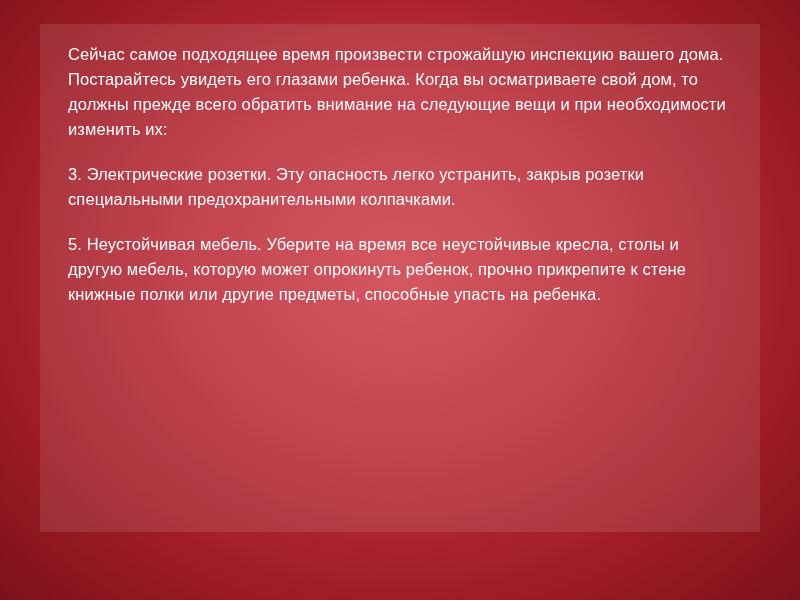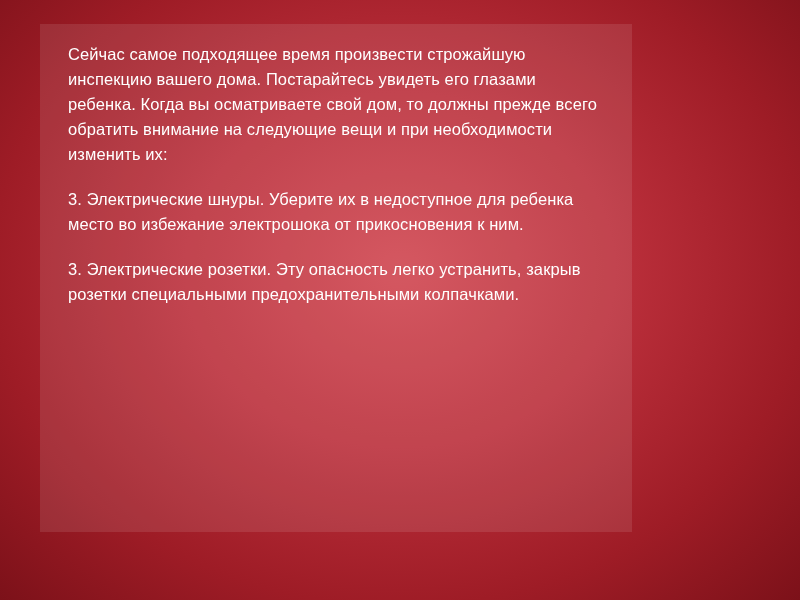--- a/index.html
+++ b/index.html
@@ -16,21 +16,21 @@
     position: relative;
     width: 800px;
     height: 600px;
     background: radial-gradient(ellipse at 50% 45%, #d0454f 0%, #bb2f3b 38%, #9e1c26 72%, #7c1119 100%);
     box-sizing: border-box;
   }
   .content-panel {
     position: absolute;
     left: 40px;
     top: 24px;
-    width: 592px;
+    width: 720px;
     height: 508px;
     background: rgba(255, 255, 255, 0.10);
     box-sizing: border-box;
     padding: 18px 34px 18px 28px;
   }
   .para {
     color: #ffffff;
     font-size: 16.5px;
     line-height: 25px;
     margin: 0 0 20px 0;
@@ -40,16 +40,16 @@
   .para:last-child {
     margin-bottom: 0;
   }
 </style>
 </head>
 <body>
 
 <div class="slide">
   <div class="content-panel">
     <p class="para">Сейчас самое подходящее время произвести строжайшую инспекцию вашего дома. Постарайтесь увидеть его глазами ребенка. Когда вы осматриваете свой дом, то должны прежде всего обратить внимание на следующие вещи и при необходимости изменить их:</p>
-    <p class="para">3. Электрические шнуры. Уберите их в недоступное для ребенка место во избежание электрошока от прикосновения к ним.</p>
     <p class="para">3. Электрические розетки. Эту опасность легко устранить, закрыв розетки специальными предохранительными колпачками.</p>
+    <p class="para">5. Неустойчивая мебель. Уберите на время все неустойчивые кресла, столы и другую мебель, которую может опрокинуть ребенок, прочно прикрепите к стене книжные полки или другие предметы, способные упасть на ребенка.</p>
   </div>
 </div>
 
 </body></html>

